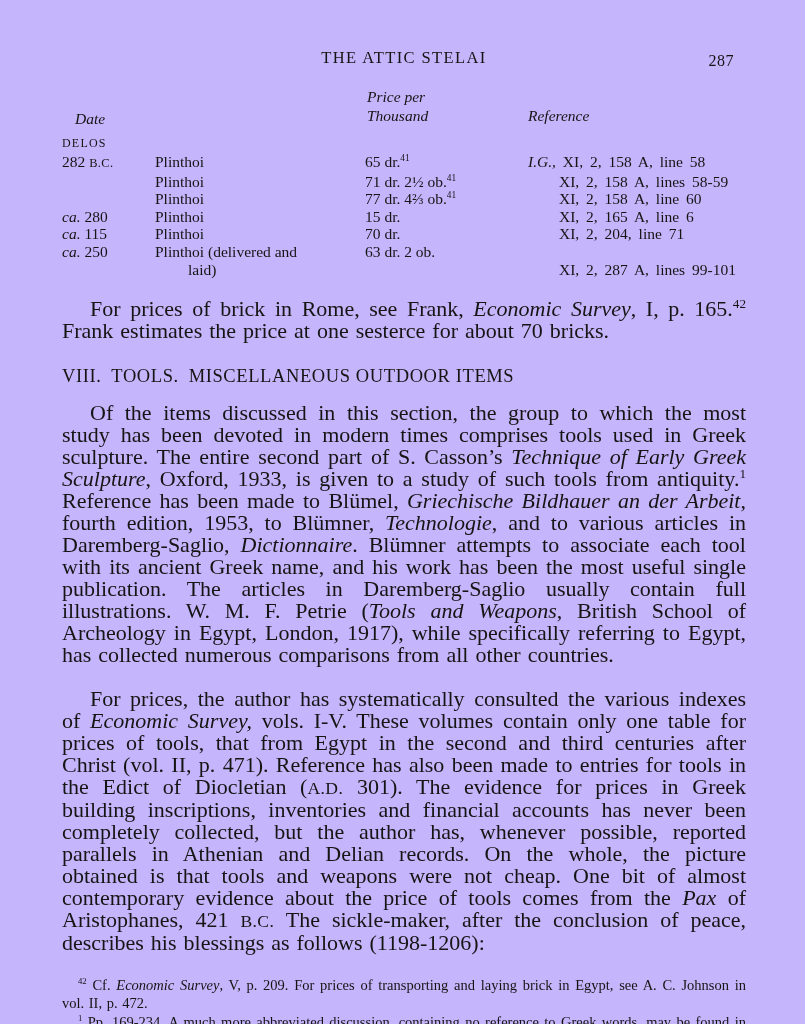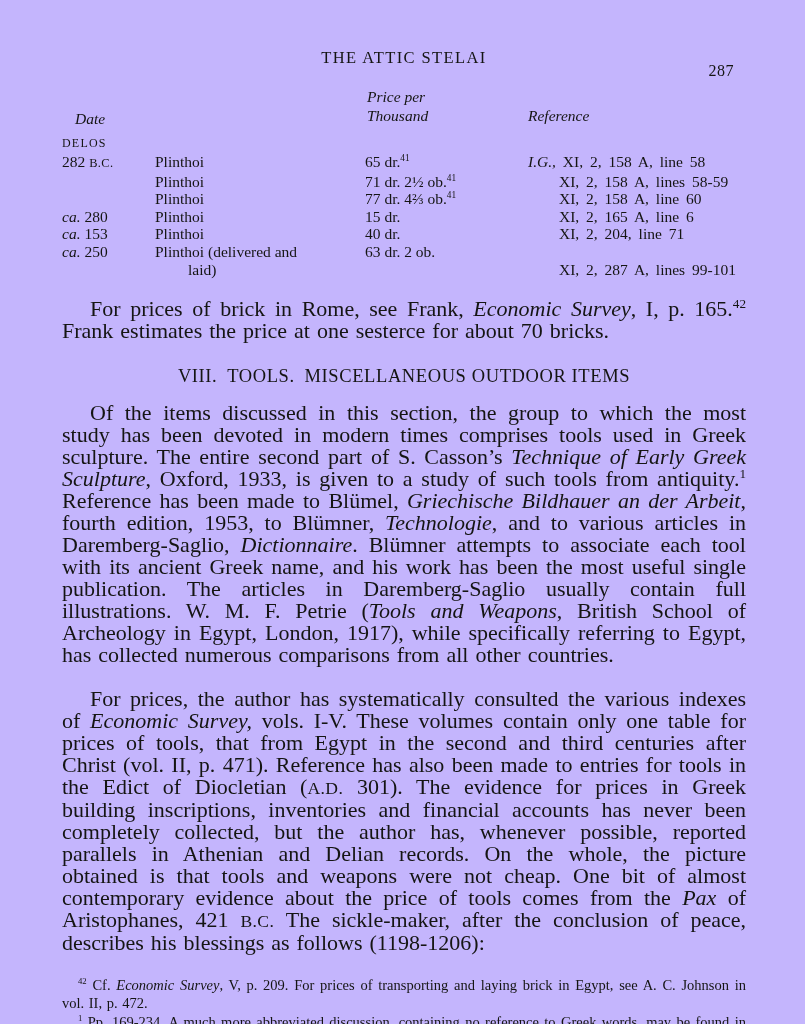--- a/index.html
+++ b/index.html
@@ -12,21 +12,21 @@
     overflow:hidden;
   }
   .content{position:absolute;left:62px;top:0;width:684px;}
 
   
   .pagehead{position:relative;margin-top:48px;height:22px;}
   .pagehead .title{
     text-align:center;font-size:16.5px;letter-spacing:1.4px;
   }
   .pagehead .pnum{
-    position:absolute;right:12px;top:14px;font-size:16px;letter-spacing:.5px;
+    position:absolute;right:12px;top:4px;font-size:16px;letter-spacing:.5px;
   }
 
   
   .tbl-head{position:relative;margin-top:18px;height:44px;
     font-style:italic;font-size:15.5px;}
   .tbl-head .h-price1{position:absolute;left:305px;top:0;}
   .tbl-head .h-price2{position:absolute;left:305px;top:19px;}
   .tbl-head .h-date{position:absolute;left:13px;top:22px;}
   .tbl-head .h-ref{position:absolute;left:466px;top:19px;}
 
@@ -45,21 +45,21 @@
   .s-sup{font-size:.6em;vertical-align:super;line-height:0;letter-spacing:0;}
   .s-sc{font-size:.8em;letter-spacing:.4px;}
 
   
   .bodypara{
     font-size:22px;line-height:22px;text-align:justify;
     text-indent:28px;word-spacing:1.5px;
   }
   .para-brick{margin-top:20px;}
   .heading{
-    margin-top:24px;text-align:center;font-size:18.5px;letter-spacing:.6px;
+    margin-top:24px;text-align:left;font-size:18.5px;letter-spacing:.6px;
   }
   .para-tools1{margin-top:15px;}
   .para-tools2{margin-top:0;}
 
   
   .footnotes{margin-top:11px;font-size:14.5px;line-height:18.2px;
     text-align:justify;word-spacing:1px;}
   .footnote{text-indent:16px;}
 </style>
 </head>
@@ -101,23 +101,23 @@
         <div class="cell cell-price"><span>77 dr. 4⅔ ob.</span><span class="s-sup">41</span></div>
         <div class="cell cell-ref ind"><span>XI, 2, 158 A, line 60</span></div>
       </div>
       <div class="trow">
         <div class="cell cell-date"><span class="s-i">ca.</span><span> 280</span></div>
         <div class="cell cell-item"><span>Plinthoi</span></div>
         <div class="cell cell-price"><span>15 dr.</span></div>
         <div class="cell cell-ref ind"><span>XI, 2, 165 A, line 6</span></div>
       </div>
       <div class="trow">
-        <div class="cell cell-date"><span class="s-i">ca.</span><span> 153</span></div>
+        <div class="cell cell-date"><span class="s-i">ca.</span><span> 115</span></div>
         <div class="cell cell-item"><span>Plinthoi</span></div>
-        <div class="cell cell-price"><span>40 dr.</span></div>
+        <div class="cell cell-price"><span>70 dr.</span></div>
         <div class="cell cell-ref ind"><span>XI, 2, 204, line 71</span></div>
       </div>
       <div class="trow">
         <div class="cell cell-date"><span class="s-i">ca.</span><span> 250</span></div>
         <div class="cell cell-item"><span>Plinthoi (delivered and</span></div>
         <div class="cell cell-price"><span>63 dr. 2 ob.</span></div>
         <div class="cell cell-ref"></div>
       </div>
       <div class="trow">
         <div class="cell cell-date"></div>

